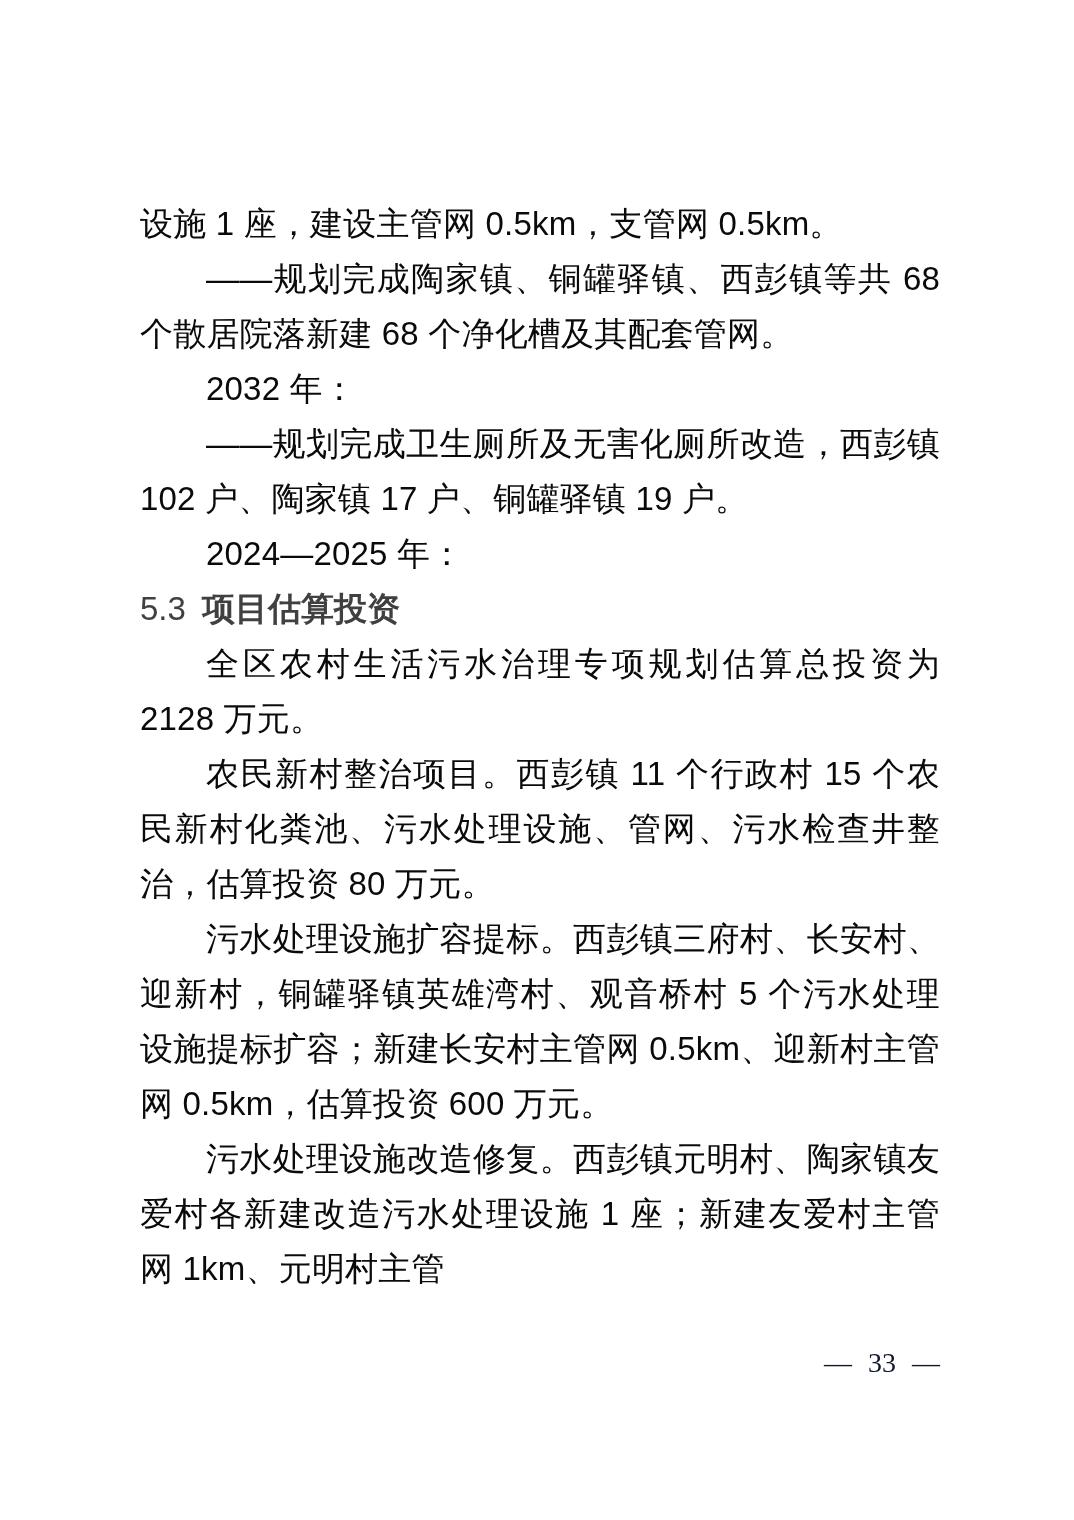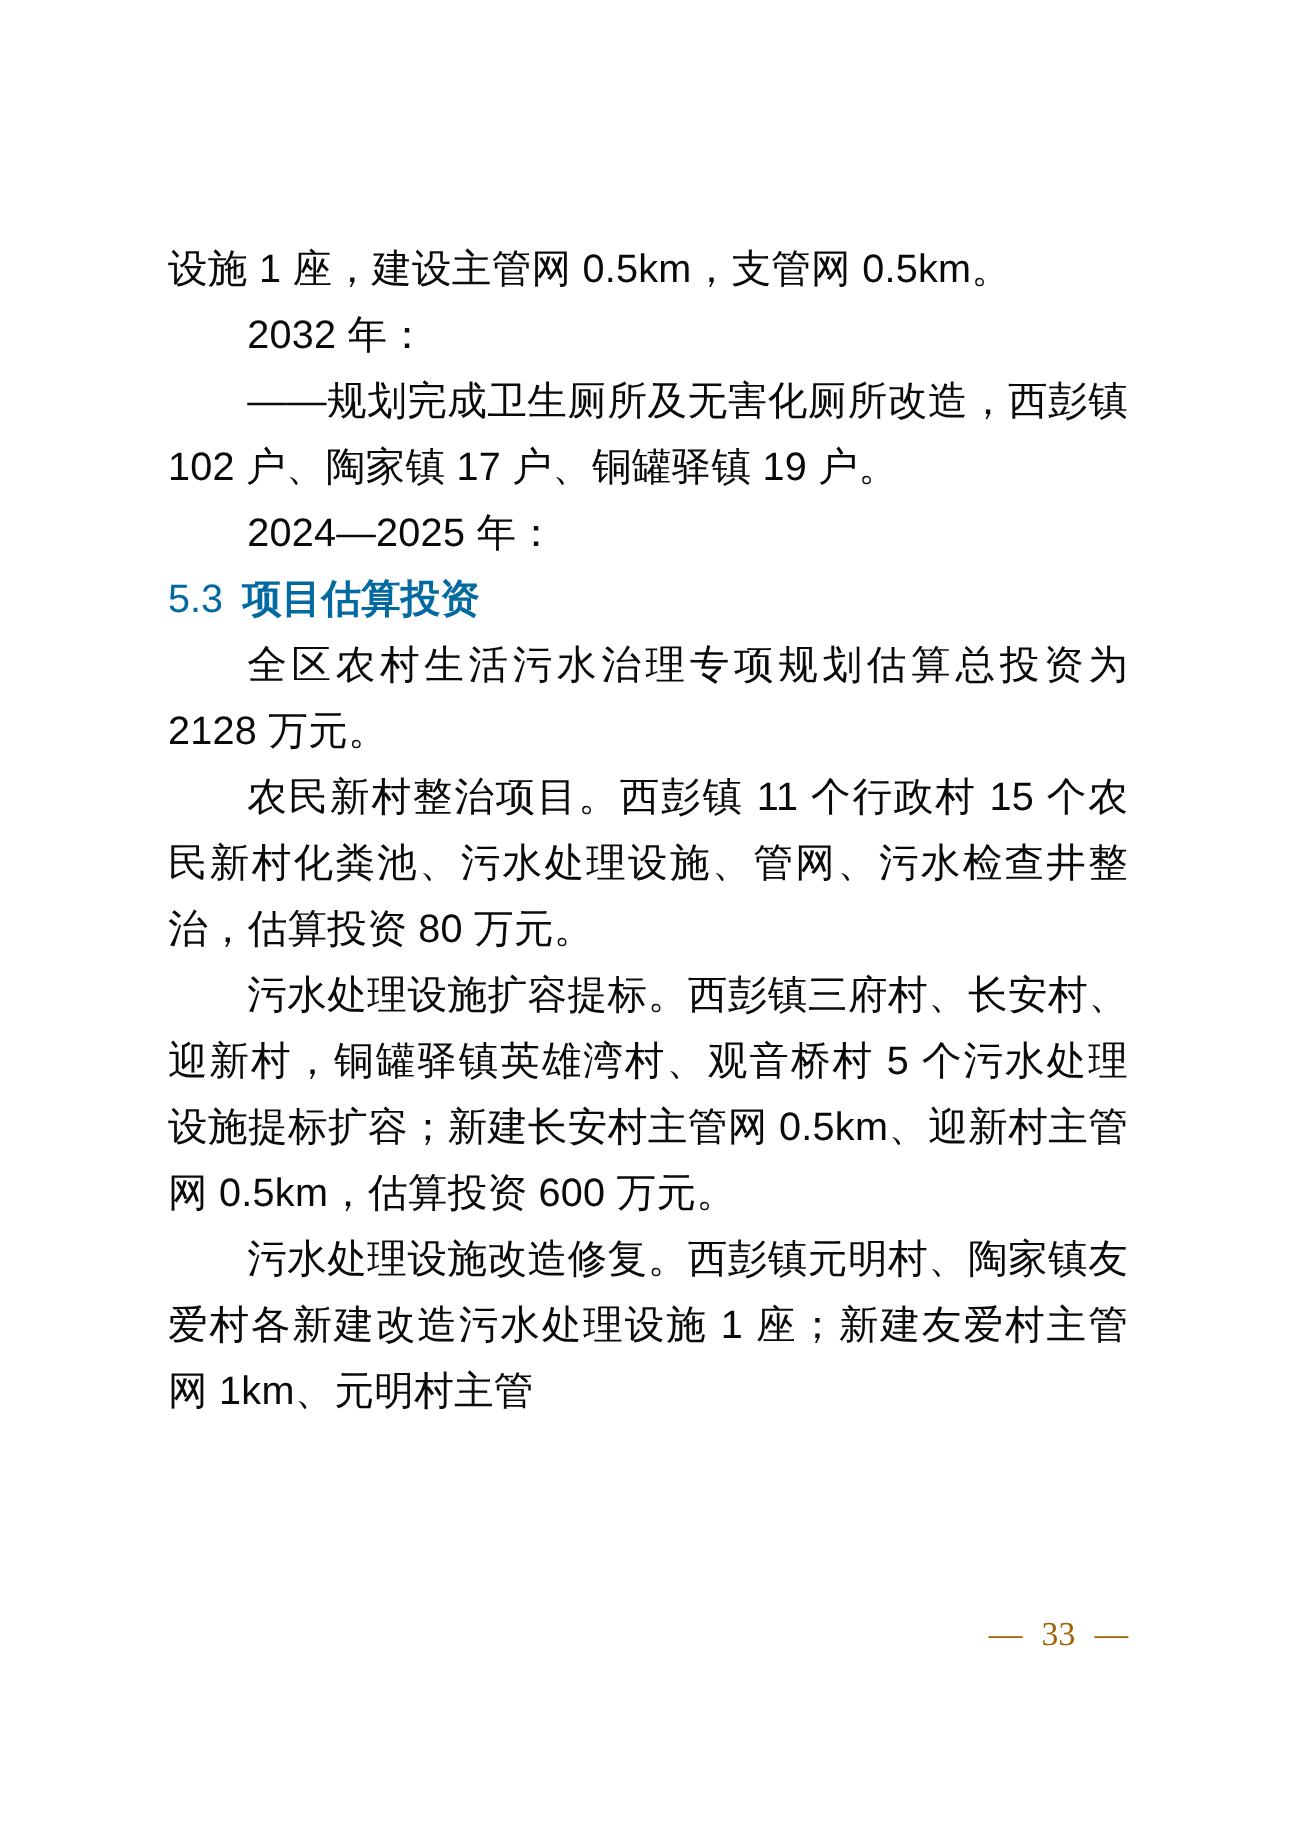--- a/index.html
+++ b/index.html
@@ -40,48 +40,49 @@
   }
   .para.indent {
     text-indent: 66px;
   }
   .heading {
     margin: 0;
     font-size: 33px;
     line-height: 55px;
     font-weight: bold;
     text-align: left;
-    color: #0369a1;
+    color: #404040;
   }
   .heading .sec-num {
     font-weight: 400;
     margin-right: 16px;
   }
   .footer {
     position: absolute;
     top: 1346px;
     right: 134px;
     font-family: "Liberation Serif", "DejaVu Serif", serif;
     font-size: 28px;
     line-height: 34px;
-    color: #a16207;
+    color: #0f172a;
     white-space: nowrap;
   }
   .footer .pagenum {
     margin: 0 16px;
   }
 </style>
 </head>
 <body>
 
 <div class="page">
 
   <main class="content" id="content">
 
   <p class="para">设施 1 座，建设主管网 0.5km，支管网 0.5km。</p>
+      <p class="para indent">——规划完成陶家镇、铜罐驿镇、西彭镇等共 68 个散居院落新建 68 个净化槽及其配套管网。</p>
       <p class="para indent">2032 年：</p>
       <p class="para indent">——规划完成卫生厕所及无害化厕所改造，西彭镇 102 户、陶家镇 17 户、铜罐驿镇 19 户。</p>
       <p class="para indent">2024—2025 年：</p>
       <h2 class="heading"><span class="sec-num">5.3</span><span>项目估算投资</span></h2>
       <p class="para indent">全区农村生活污水治理专项规划估算总投资为 2128 万元。</p>
       <p class="para indent">农民新村整治项目。西彭镇 11 个行政村 15 个农民新村化粪池、污水处理设施、管网、污水检查井整治，估算投资 80 万元。</p>
       <p class="para indent">污水处理设施扩容提标。西彭镇三府村、长安村、迎新村，铜罐驿镇英雄湾村、观音桥村 5 个污水处理设施提标扩容；新建长安村主管网 0.5km、迎新村主管网 0.5km，估算投资 600 万元。</p>
       <p class="para indent">污水处理设施改造修复。西彭镇元明村、陶家镇友爱村各新建改造污水处理设施 1 座；新建友爱村主管网 1km、元明村主管</p>
     </main>
 

